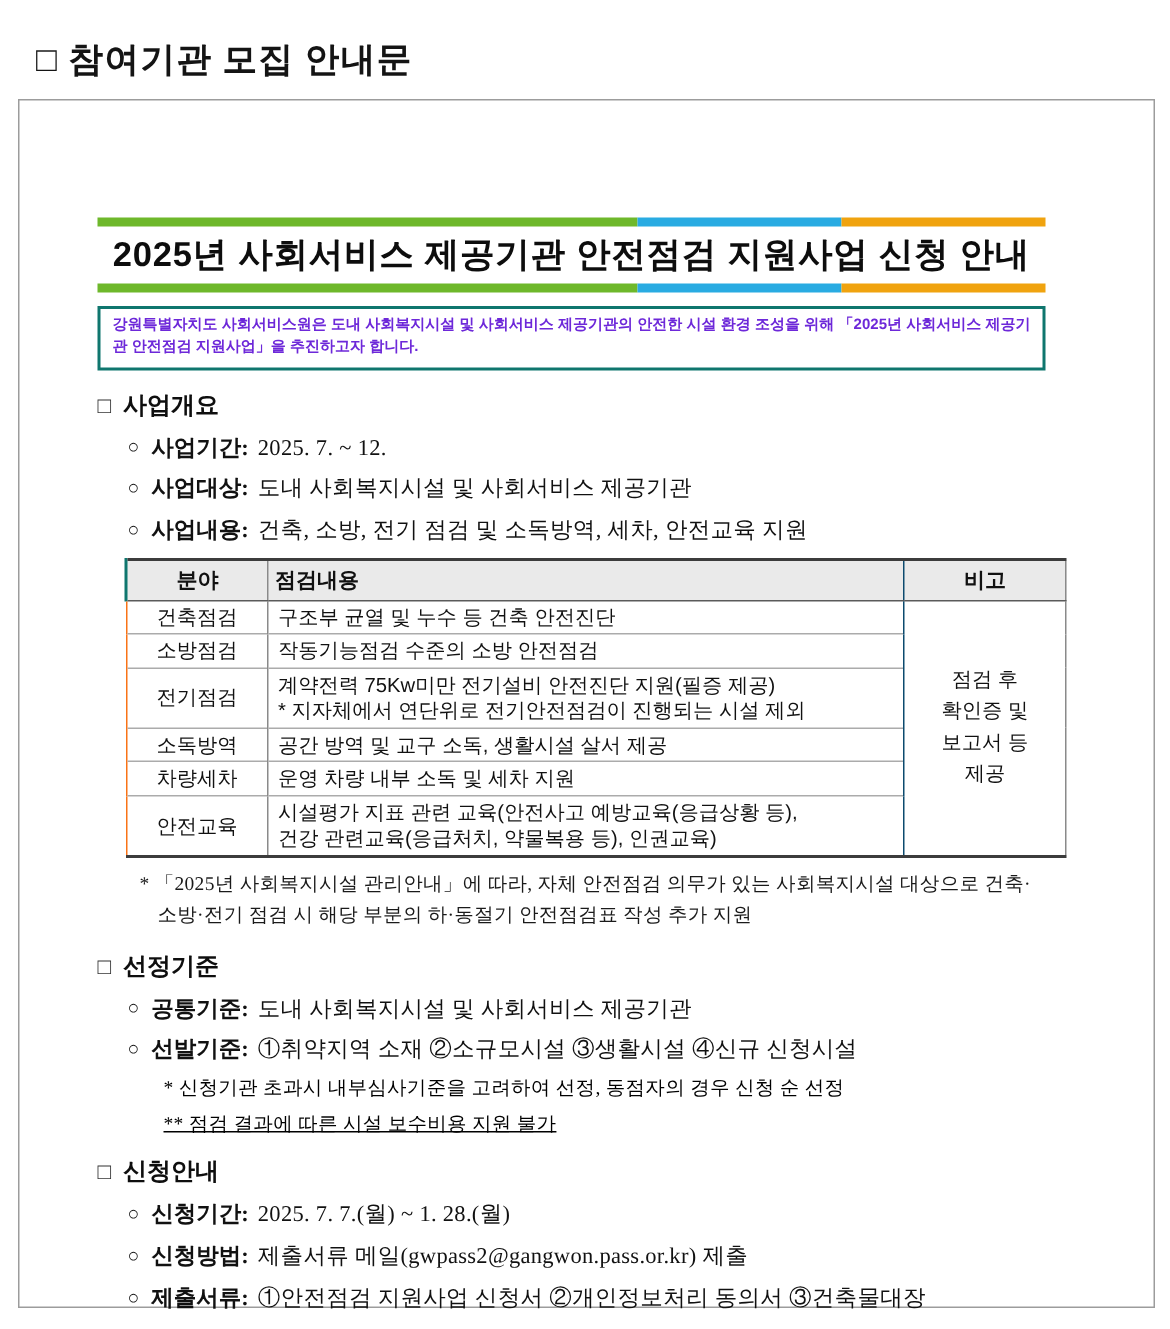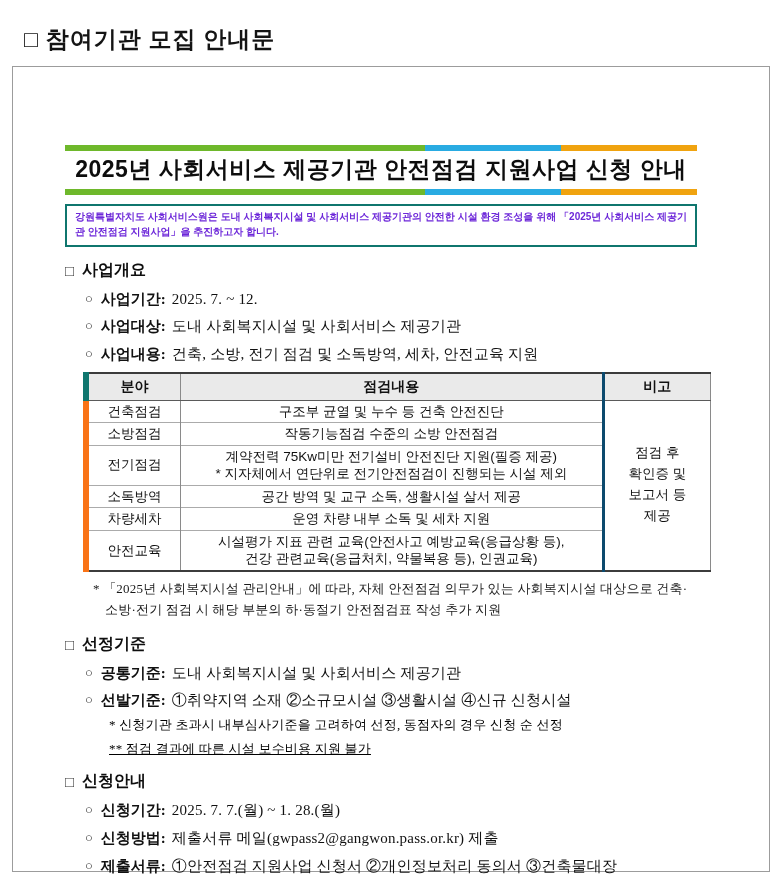--- a/index.html
+++ b/index.html
@@ -91,23 +91,23 @@
     font-weight:bold; font-size:14px;
     padding:2px 4px;
     border-bottom:1.5px solid #5a5a5a;
   }
   .insp-table td {
     padding:2px 6px;
     border-top:1px solid #ababab;
     line-height:1.3;
   }
   .insp-table tr:first-child td { border-top:none; }
-  .insp-table .col-field  { width:95px; text-align:center; border-right:1px solid #8a8a8a; border-left:6px solid #f97316; }
-  .insp-table th.col-field { border-left:6px solid #0f766e; }
-  .insp-table .col-content{ width:425px; text-align:center; border-right:3px solid #0c4a6e; }
+  .insp-table .col-field  { width:95px; text-align:center; border-right:1px solid #8a8a8a; border-left:1px solid #f97316; }
+  .insp-table th.col-field { border-left:2px solid #0f766e; }
+  .insp-table .col-content{ width:425px; text-align:left; border-right:1px solid #0c4a6e; }
   .insp-table .col-remark { width:108px; text-align:center; vertical-align:middle; border-right:1px solid #8a8a8a; border-top:none; line-height:1.55; }
   .insp-table .line { display:block; }
 
   .table-footnote {
     margin:7px 0 0 28px;
     font-size:13px; line-height:1.6; letter-spacing:0.2px;
     padding-left:12px; text-indent:-12px;
     color:#1a1a1a;
     max-width:620px;
   }

